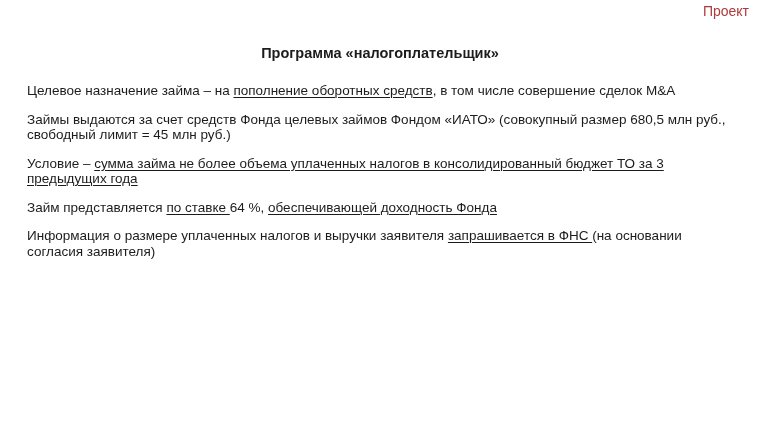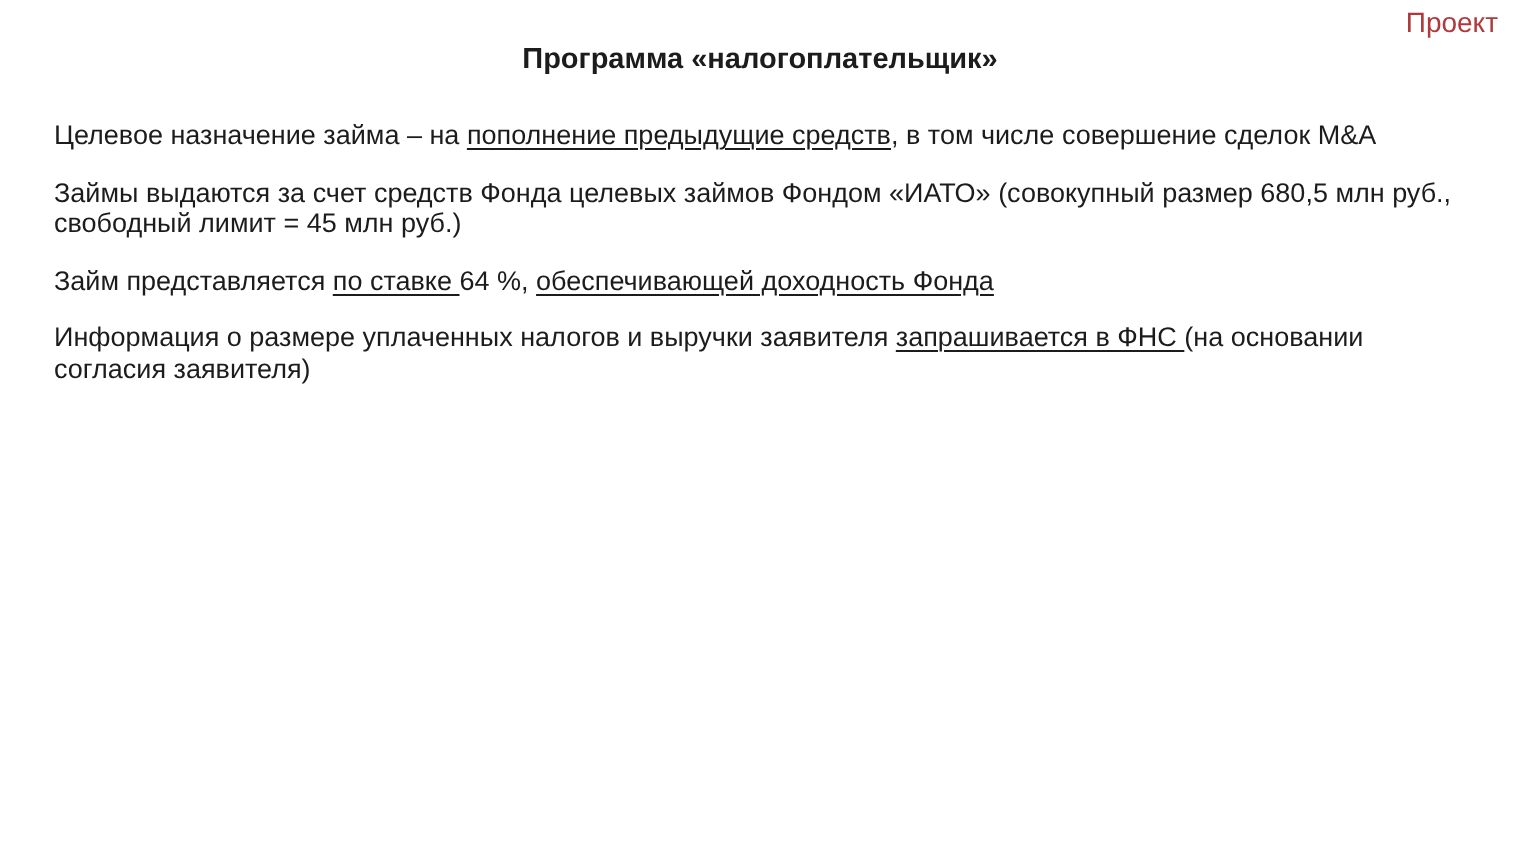--- a/index.html
+++ b/index.html
@@ -25,21 +25,21 @@
     position: absolute;
     top: 3px;
     right: 11px;
     font-size: 14px;
     line-height: 16px;
     color: #ae3a3d;
     font-weight: 400;
   }
   .title {
     margin: 0;
-    padding-top: 22px;
+    padding-top: 45px;
     text-align: center;
     font-size: 14.5px;
     line-height: 17px;
     font-weight: 700;
     color: #1c1c1c;
   }
   .content {
     box-sizing: border-box;
     margin-top: 21px;
     padding-left: 27px;
@@ -61,18 +61,19 @@
 </style>
 </head>
 <body>
 
 <div class="slide">
   <div class="watermark">Проект</div>
 
   <h1 class="title">Программа «налогоплательщик»</h1>
 
   <div class="content">
-      <p class="para"><span class="">Целевое назначение займа – на </span><span class="u">пополнение предыдущие средств</span><span class="">, в том числе совершение сделок M&amp;A</span></p>
+      <p class="para"><span class="">Целевое назначение займа – на </span><span class="u">пополнение оборотных средств</span><span class="">, в том числе совершение сделок M&amp;A</span></p>
       <p class="para"><span class="">Займы выдаются за счет средств Фонда целевых займов Фондом «ИАТО» (совокупный размер 680,5 млн руб., свободный лимит = 45 млн руб.)</span></p>
+      <p class="para"><span class="">Условие – </span><span class="u">сумма займа не более объема уплаченных налогов в консолидированный бюджет ТО за 3 предыдущих года</span></p>
       <p class="para"><span class="">Займ представляется </span><span class="u">по ставке </span><span class="">64 %, </span><span class="u">обеспечивающей доходность Фонда</span></p>
       <p class="para"><span class="">Информация о размере уплаченных налогов и выручки заявителя </span><span class="u">запрашивается в ФНС </span><span class="">(на основании согласия заявителя)</span></p>
     </div>
 </div>
 
 </body></html>

